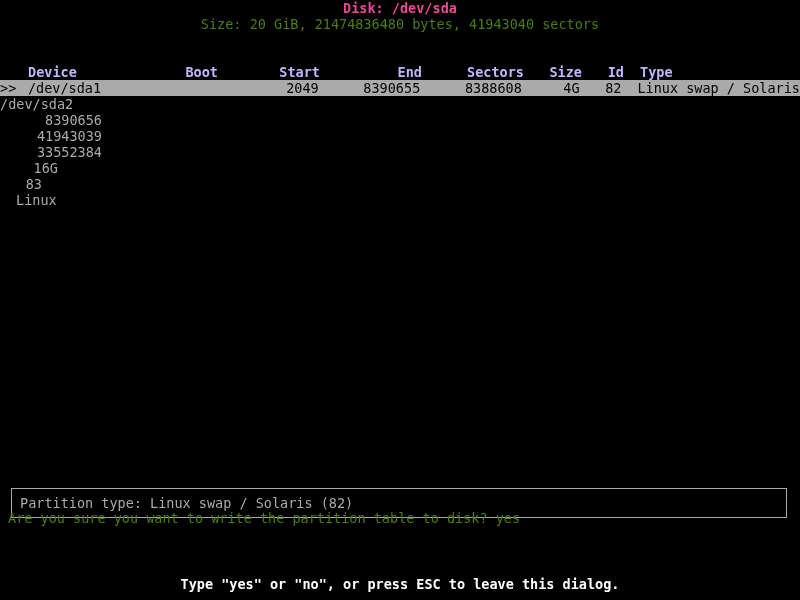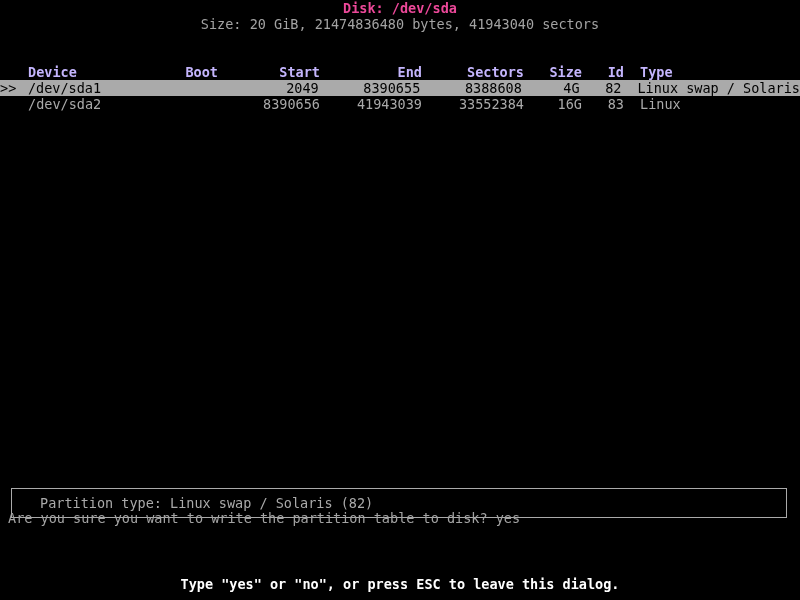--- a/index.html
+++ b/index.html
@@ -29,21 +29,21 @@
   }
   .line {
     position: absolute;
     left: 0;
     width: 800px;
     height: 16px;
     line-height: 16px;
     white-space: pre;
   }
   .bold   { color: #ec4899; font-weight: bold; }
-  .dim    { color: #a3a3a3; }
+  .dim    { color: #4d7c0f; }
   .center { text-align: center; }
 
   
   #disk-title   { top: 0px;  }
   #disk-size    { top: 16px; }
   #disk-label   { top: 32px; }
 
   
   .table-line {
     position: absolute;
@@ -55,21 +55,21 @@
     white-space: pre;
   }
   #table-header { top: 64px; color: #c4b5fd; font-weight: bold; }
   .part-row     { color: #aaaaaa; }
   .part-row.selected {
     background: #aaaaaa;
     color: #000000;
     font-weight: normal;
   }
   #part-row-0 { top: 80px; }
-  #part-row-1 { top: 96px; }
+  #part-row-1 { top: 96px; flex-direction: column; }
 
   .col { display: inline-block; }
   .c-marker  { width: 28px;  text-align: left;  }
   .c-device  { width: 122px; text-align: left;  }
   .c-boot    { width: 68px;  text-align: right; }
   .c-start   { width: 102px; text-align: right; }
   .c-end     { width: 102px; text-align: right; }
   .c-sectors { width: 102px; text-align: right; }
   .c-size    { width: 58px;  text-align: right; }
   .c-id      { width: 42px;  text-align: right; }
@@ -85,21 +85,20 @@
     border: 1px solid #aaaaaa;
     box-sizing: border-box;
   }
   #info-box-text {
     position: absolute;
     left: 8px;
     top: 6px;
     line-height: 16px;
     white-space: pre;
     color: #aaaaaa;
-    margin-left: 20px;
   }
 
   
   #confirm-line {
     top: 510px;
     left: 8px;
     width: 792px;
     text-align: left;
   }
   #hint-line {

